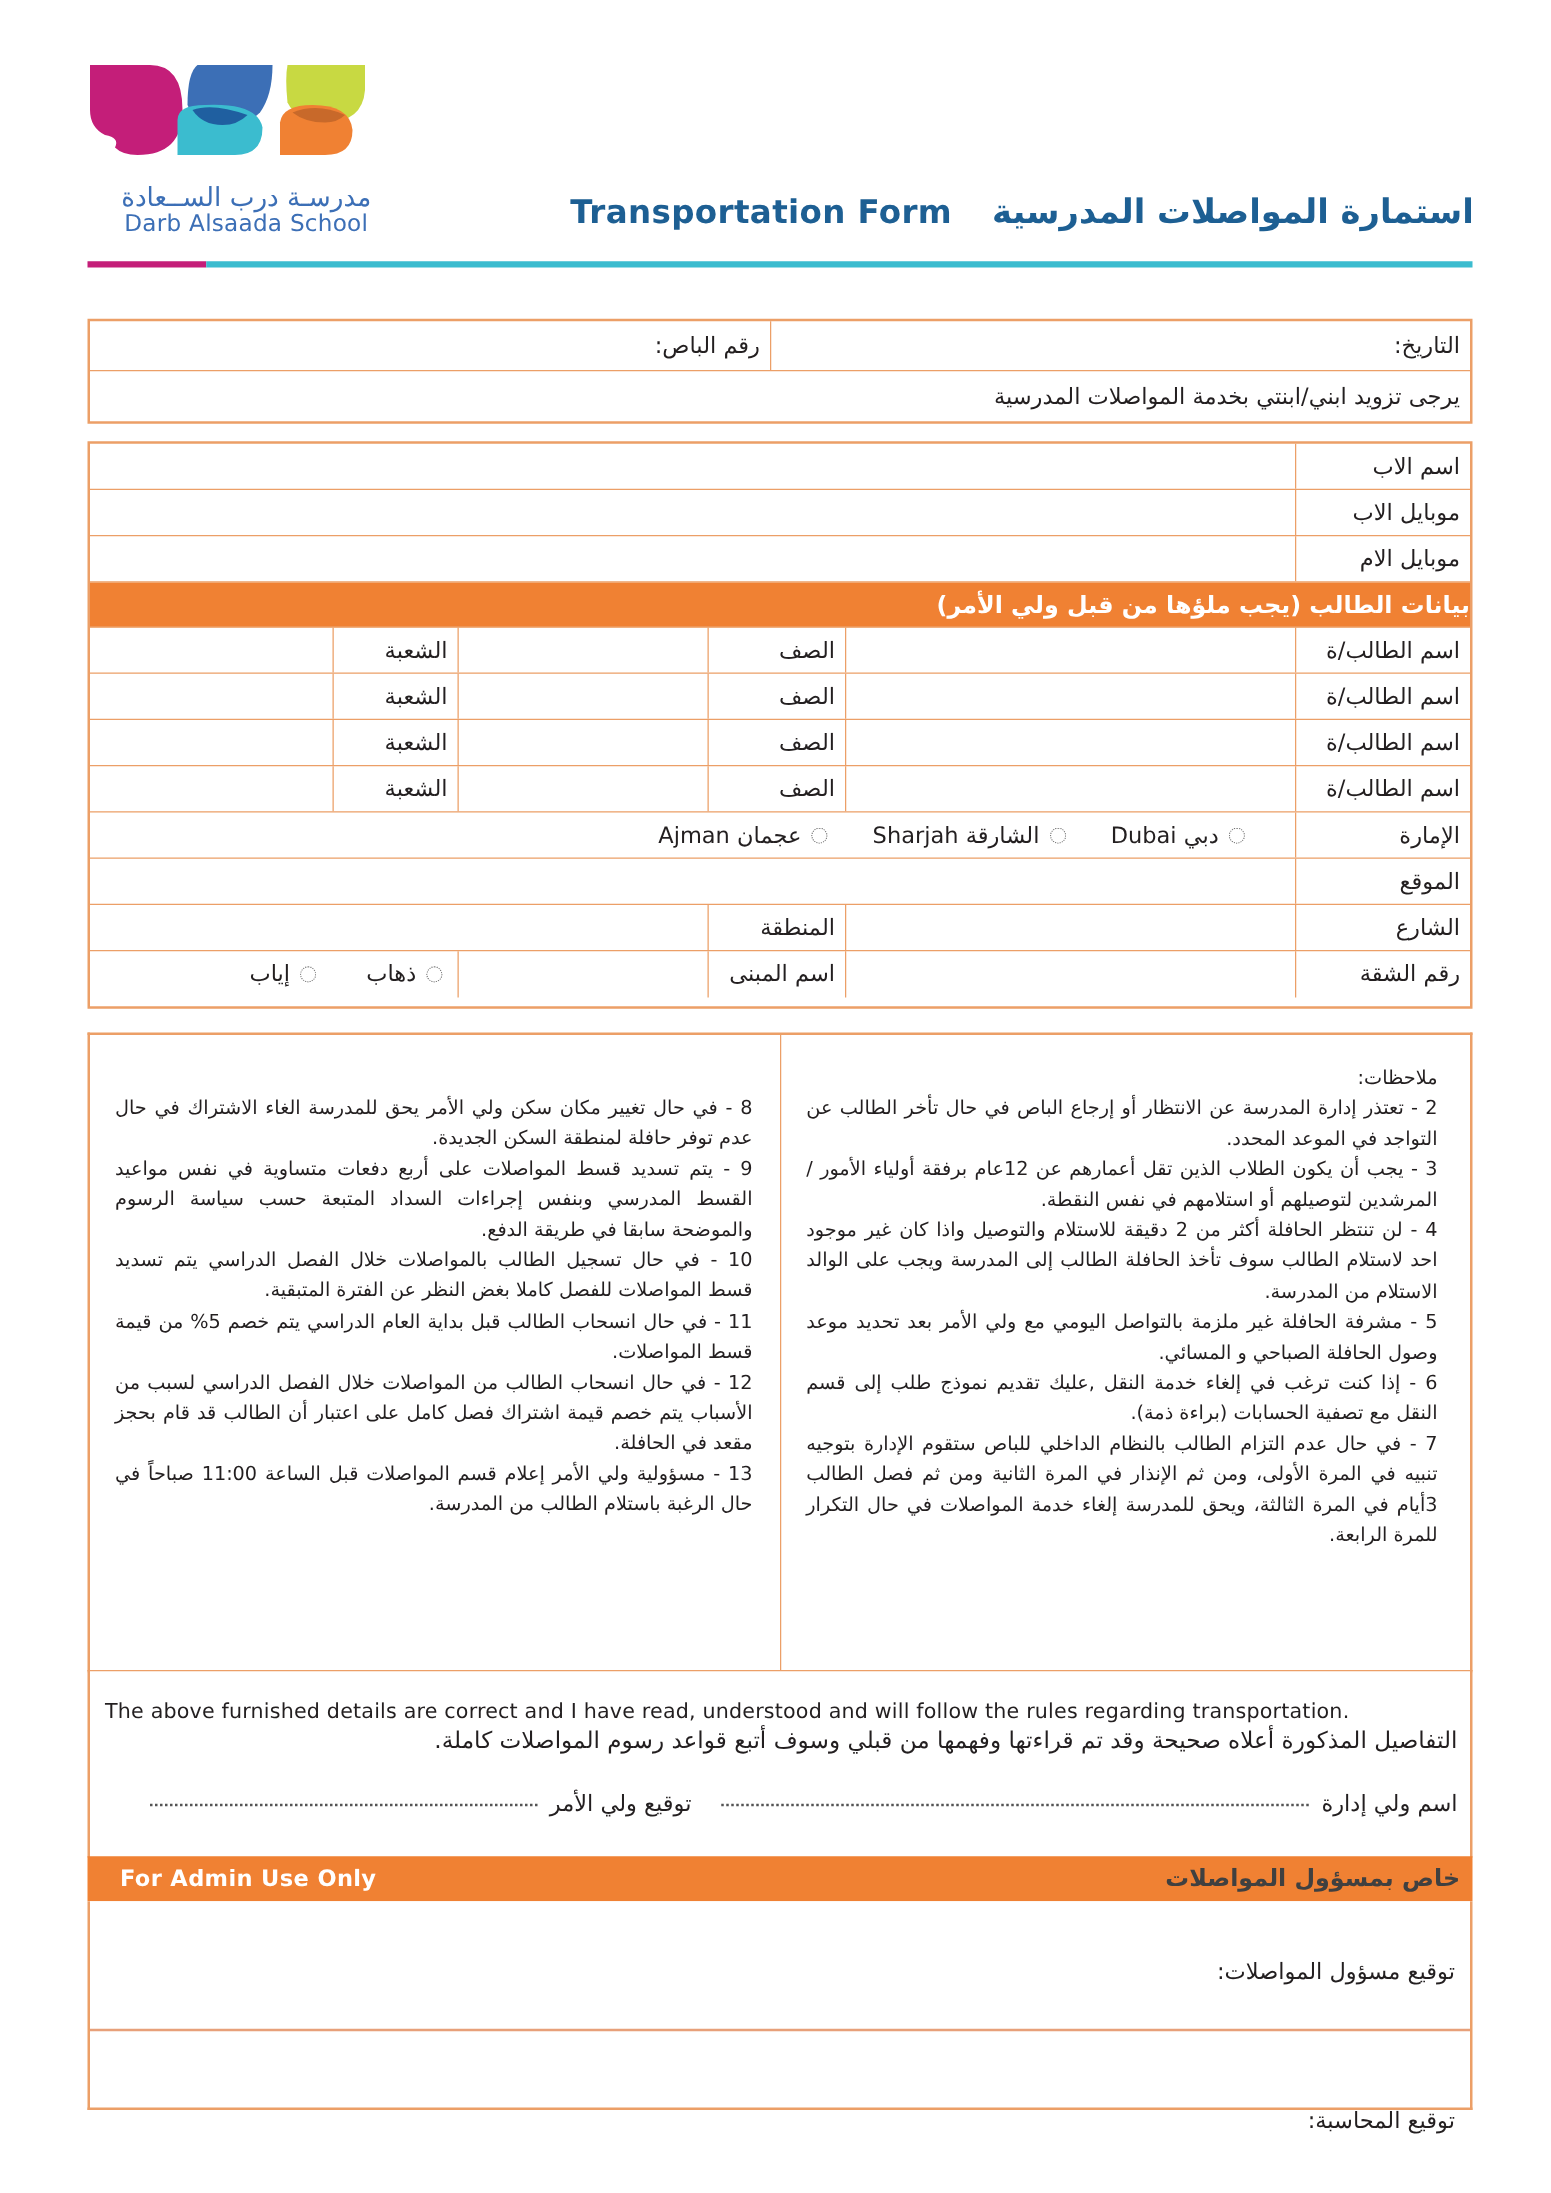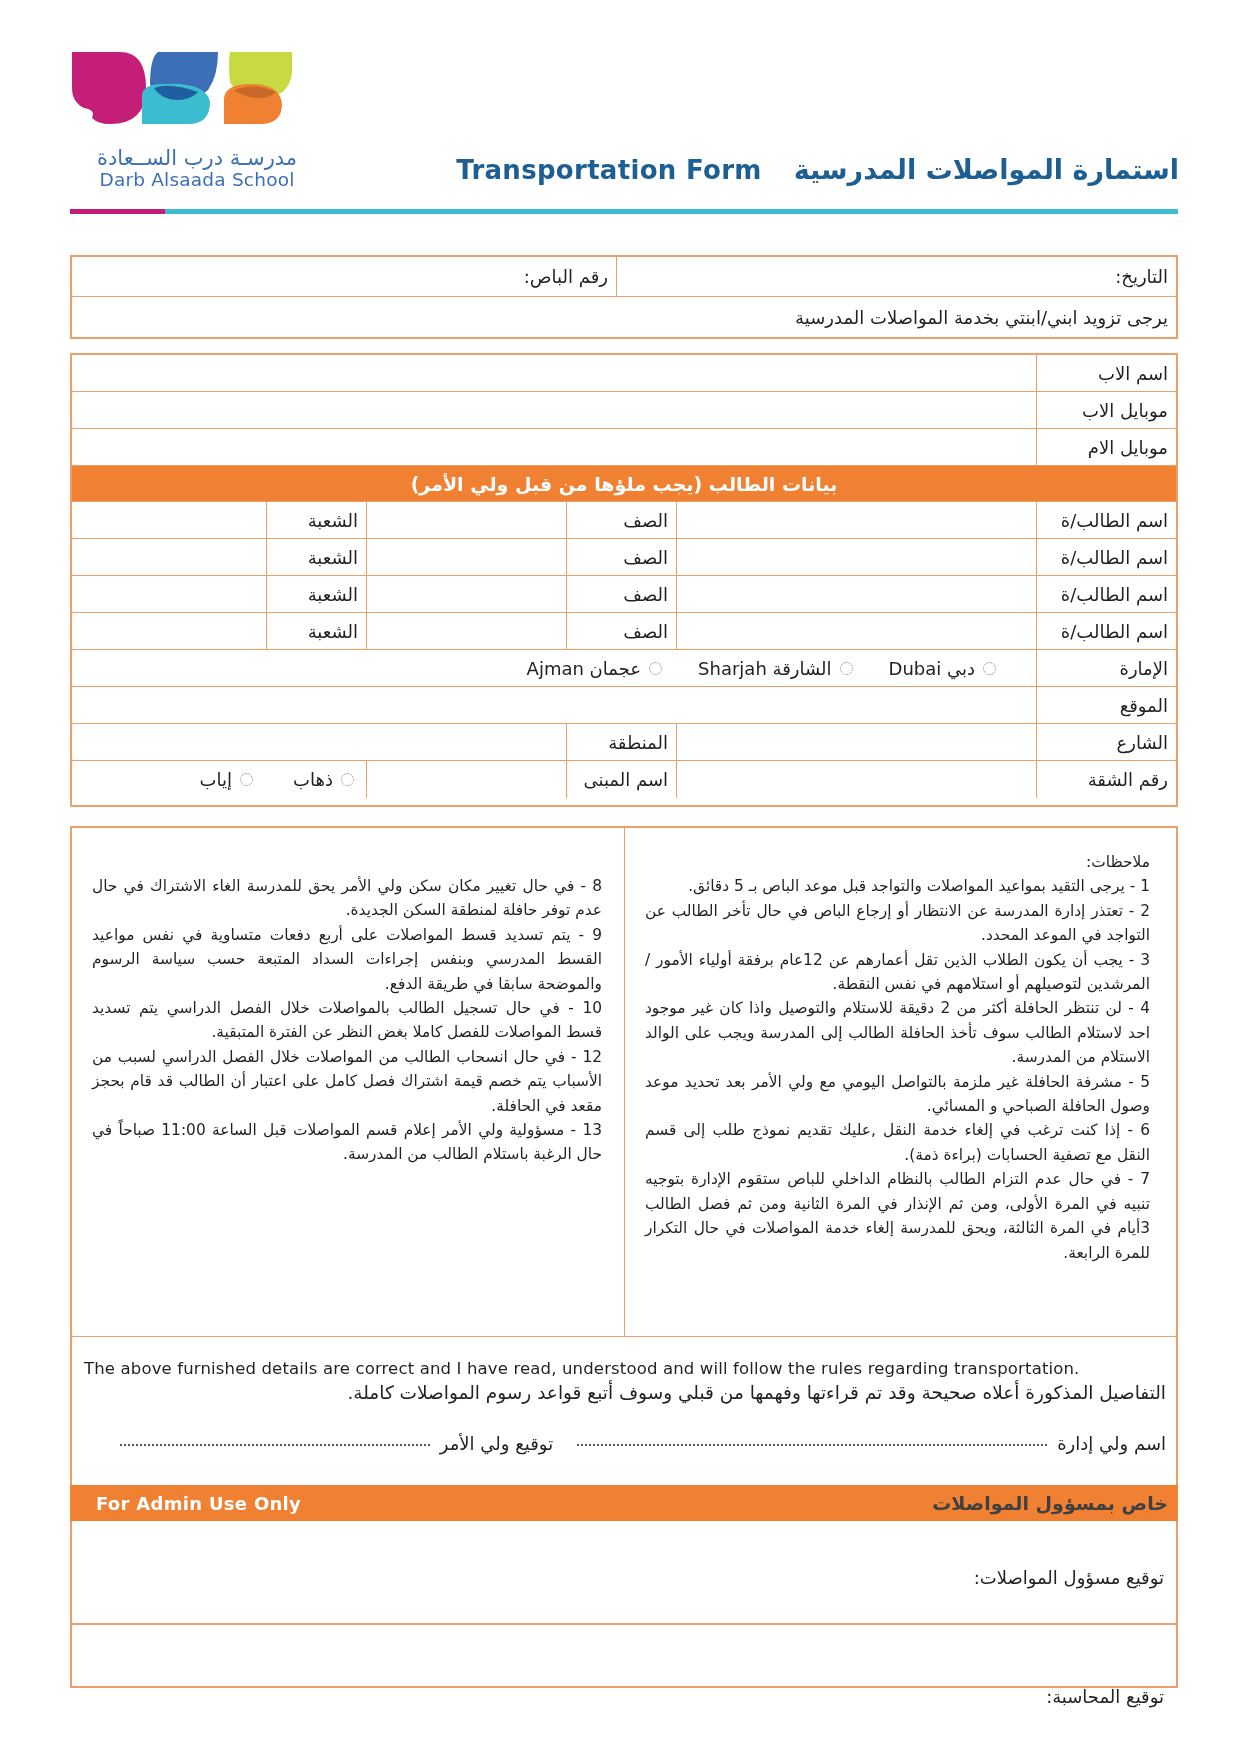--- a/index.html
+++ b/index.html
@@ -36,21 +36,21 @@
 
   
   #t2 { top: 353px; height: 454px; }
   #t2 .row { height: 37px; }
   .w-label { width: 140px; }
   .w-name { width: 360px; }
   .w-grade-l { width: 110px; }
   .w-grade-v { width: 200px; }
   .w-sec-l { width: 100px; }
   .w-sec-v { flex: 1; }
-  .band { height: 36px !important; background: #f08133; justify-content: center; align-items: center; border-bottom: 1.5px solid #ec9f67; }
+  .band { height: 36px !important; background: #f08133; justify-content: flex-start; align-items: center; border-bottom: 1.5px solid #ec9f67; }
   .band span { color: #fff; font-weight: bold; font-size: 19px; }
   .radio-wrap { flex: 1; display: flex; direction: rtl; align-items: center; padding-right: 40px; gap: 36px; }
   .radio { display: inline-flex; align-items: center; gap: 8px; font-size: 18px; direction: rtl; cursor: pointer; }
   .radio .dot { width: 13px; height: 13px; border: 1.3px dotted #777; border-radius: 50%; display: inline-block; }
   .trip-wrap { flex: 1; display: flex; direction: rtl; align-items: center; padding-right: 12px; gap: 40px; }
 
   
   #notes { top: 826px; height: 512px; display: flex; direction: rtl; border-bottom: none; }
   .ncol { width: 50%; padding: 22px 22px 0 20px; font-size: 15.4px; line-height: 24.4px; direction: rtl; text-align: justify; }
   .ncol.right { border-left: 1.5px solid #ec9f67; padding-right: 26px; }
@@ -217,32 +217,32 @@
         <span class="dot"></span>
         <span>إياب</span>
       </label>
     </div>
   </div>
 </div>
 
 <div class="box" id="notes">
   <div class="ncol right">
     <div class="hd">ملاحظات:</div>
-    <div class="note"><span>1 - </span><span>يرجى التقيد بمواعيد المواصلات والتواجد قبل موعد الباص بـ 5 دقائق.</span></div>
     <div class="note"><span>2 - </span><span>تعتذر إدارة المدرسة عن الانتظار أو إرجاع الباص في حال تأخر الطالب عن التواجد في الموعد المحدد.</span></div>
     <div class="note"><span>3 - </span><span>يجب أن يكون الطلاب الذين تقل أعمارهم عن 12عام برفقة أولياء الأمور / المرشدين لتوصيلهم أو استلامهم في نفس النقطة.</span></div>
     <div class="note"><span>4 - </span><span>لن تنتظر الحافلة أكثر من 2 دقيقة للاستلام والتوصيل واذا كان غير موجود احد لاستلام الطالب سوف تأخذ الحافلة الطالب إلى المدرسة ويجب على الوالد الاستلام من المدرسة.</span></div>
     <div class="note"><span>5 - </span><span>مشرفة الحافلة غير ملزمة بالتواصل اليومي مع ولي الأمر بعد تحديد موعد وصول الحافلة الصباحي و المسائي.</span></div>
     <div class="note"><span>6 - </span><span>إذا كنت ترغب في إلغاء خدمة النقل ,عليك تقديم نموذج طلب إلى قسم النقل مع تصفية الحسابات (براءة ذمة).</span></div>
     <div class="note"><span>7 - </span><span>في حال عدم التزام الطالب بالنظام الداخلي للباص ستقوم الإدارة بتوجيه تنبيه في المرة الأولى، ومن ثم الإنذار في المرة الثانية ومن ثم فصل الطالب 3أيام في المرة الثالثة، ويحق للمدرسة إلغاء خدمة المواصلات في حال التكرار للمرة الرابعة.</span></div>
   </div>
   <div class="ncol" style="padding-top:46px;">
     <div class="note"><span>8 - </span><span>في حال تغيير مكان سكن ولي الأمر يحق للمدرسة الغاء الاشتراك في حال عدم توفر حافلة لمنطقة السكن الجديدة.</span></div>
     <div class="note"><span>9 - </span><span>يتم تسديد قسط المواصلات على أربع دفعات متساوية في نفس مواعيد القسط المدرسي وبنفس إجراءات السداد المتبعة حسب سياسة الرسوم والموضحة سابقا في طريقة الدفع.</span></div>
     <div class="note"><span>10 - </span><span>في حال تسجيل الطالب بالمواصلات خلال الفصل الدراسي يتم تسديد قسط المواصلات للفصل كاملا بغض النظر عن الفترة المتبقية.</span></div>
+    <div class="note"><span>11 - </span><span>في حال انسحاب الطالب قبل بداية العام الدراسي يتم خصم 5% من قيمة قسط المواصلات.</span></div>
     <div class="note"><span>12 - </span><span>في حال انسحاب الطالب من المواصلات خلال الفصل الدراسي لسبب من الأسباب يتم خصم قيمة اشتراك فصل كامل على اعتبار أن الطالب قد قام بحجز مقعد في الحافلة.</span></div>
     <div class="note"><span>13 - </span><span>مسؤولية ولي الأمر إعلام قسم المواصلات قبل الساعة 11:00 صباحاً في حال الرغبة باستلام الطالب من المدرسة.</span></div>
   </div>
 </div>
 
 <div class="box" id="decl">
   <div class="decl-en">The above furnished details are correct and I have read, understood and will follow the rules regarding transportation.</div>
   <div class="decl-ar">التفاصيل المذكورة أعلاه صحيحة وقد تم قراءتها وفهمها من قبلي وسوف أتبع قواعد رسوم المواصلات كاملة.</div>
   <div class="sig-row">
     <span>اسم ولي إدارة</span>

